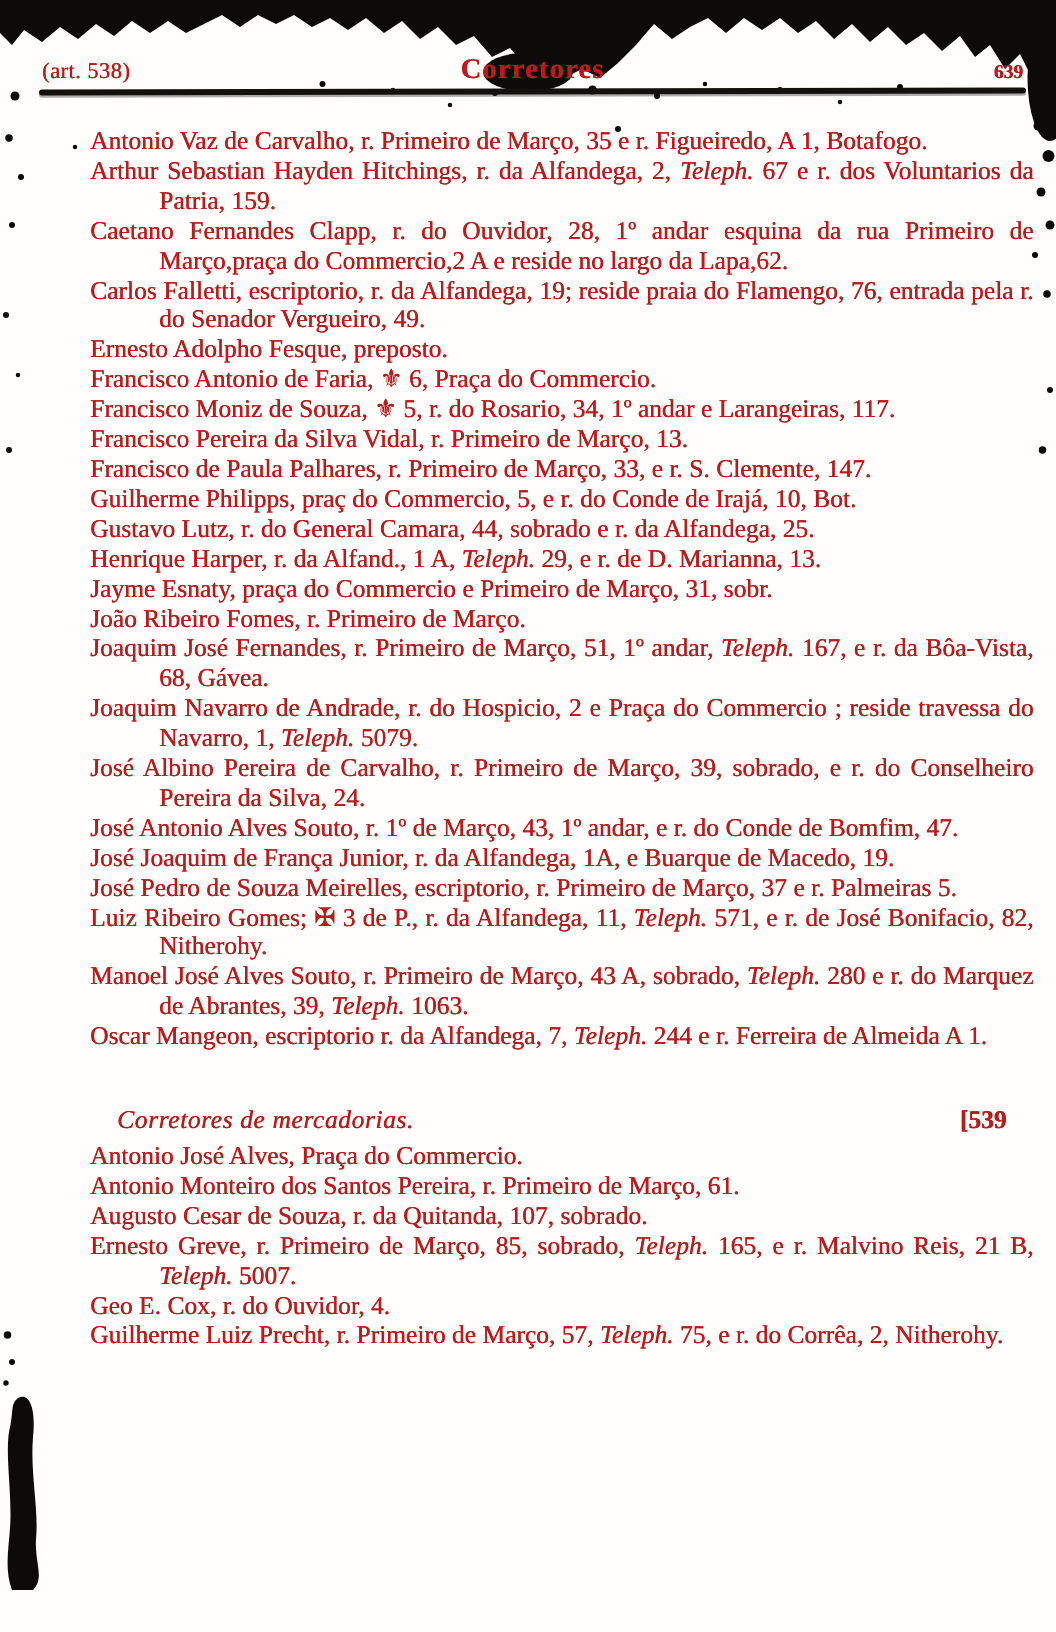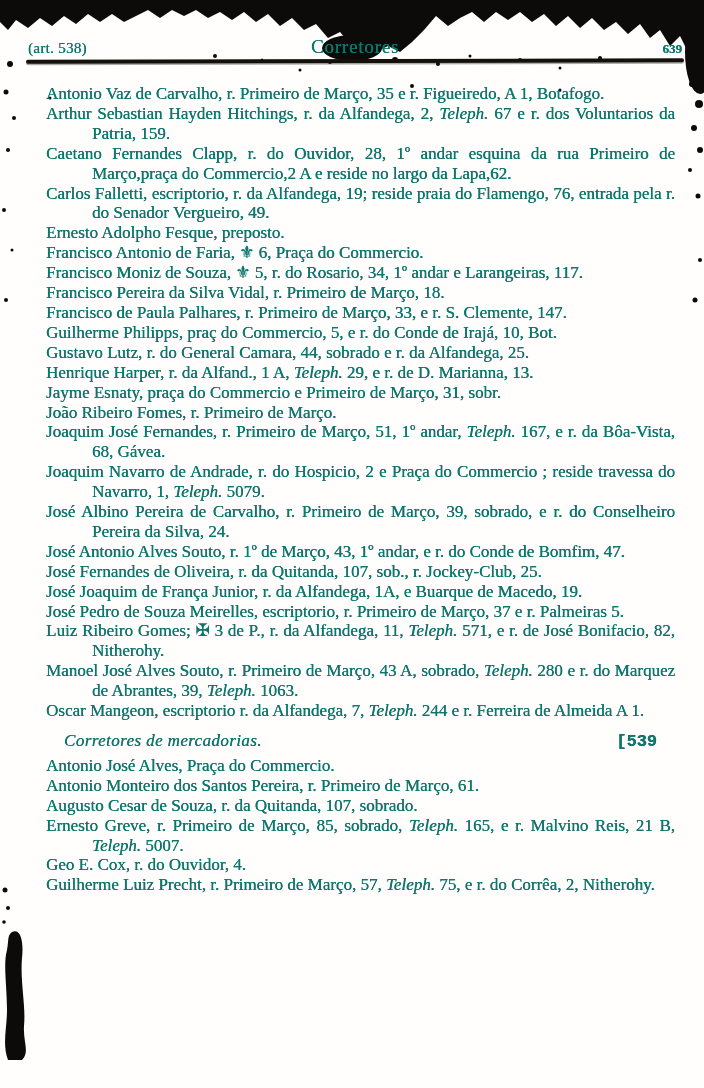--- a/index.html
+++ b/index.html
@@ -3,55 +3,55 @@
 <meta charset="utf-8">
 <style>
   html, body { margin:0; padding:0; }
   body {
     width:704px; height:1088px; overflow:hidden;
     background:#ffffff;
     font-family:"Liberation Serif","DejaVu Serif",serif;
   }
   .page {
     position:relative; width:704px; height:1088px;
-    background:#fffefd; color:#0f766e; overflow:hidden;
+    background:#fffefd; color:#b91c1c; overflow:hidden;
   }
   .decor { position:absolute; pointer-events:none; }
   .torn-top { top:0; left:0; }
   .ink-blob { top:860px; left:0; }
 
   .header {
     position:absolute; top:36px; left:28px; right:22px;
     display:flex; align-items:baseline;
     text-shadow:0.3px 0 0 currentColor;
   }
   .art { width:165px; font-size:15px; letter-spacing:0.3px; }
-  .title { flex:1; text-align:center; font-weight:normal; font-size:19px; letter-spacing:0.8px; }
+  .title { flex:1; text-align:center; font-weight:bold; font-size:19px; letter-spacing:0.8px; }
   .pagenum { width:165px; text-align:right; font-size:13px; font-weight:bold; }
 
   .rule {
     position:absolute; top:59px; left:26px; right:20px; height:4px;
     background:#14100c; border-radius:2px; transform:rotate(-0.12deg);
     box-shadow:0 1.5px 0 rgba(20,16,12,0.35);
   }
 
   .content {
-    position:absolute; top:84px; left:46px; width:629px;
+    position:absolute; top:84px; left:60px; width:629px;
     font-size:17px; line-height:19.9px; text-align:justify;
     text-shadow:0.3px 0 0 currentColor;
   }
   .entry { margin:0; padding-left:46px; text-indent:-46px; }
   .tel { font-style:italic; }
 
   .section-heading-row {
     display:flex; justify-content:space-between; align-items:baseline;
-    margin:10px 18px 4px 18px;
+    margin:36px 18px 4px 18px;
   }
   .sec-heading { font-style:italic; letter-spacing:0.4px; }
-  .sec-ref { font-weight:bold; font-style:normal;font-family:Liberation Mono, monospace; }
+  .sec-ref { font-weight:bold; font-style:normal; }
 </style>
 </head>
 <body>
 
 <div class="page">
 
   <svg class="decor torn-top" width="704" height="320" viewBox="0 0 704 320">
     <path fill="#0d0b09" d="M0,0 H704 V58 L696,44 L688,52 L680,36 L670,46 L660,30 L650,38 L640,24
       L628,34 L616,22 L604,30 L592,18 L580,28 L568,16 L556,26 L544,14 L532,22 L520,12 L508,20
       L496,12 L484,22 L472,12 L460,18 L448,26 L436,16 L424,30 L412,42 L400,52 L388,46 L376,52
@@ -100,32 +100,31 @@
 
   <div class="content">
     <div class="section">
         <p class="entry">Antonio Vaz de Carvalho, r. Primeiro de Março, 35 e r. Figueiredo, A 1, Botafogo.</p>
         <p class="entry">Arthur Sebastian Hayden Hitchings, r. da Alfandega, 2, <i class="tel">Teleph.</i> 67 e r. dos Voluntarios da Patria, 159.</p>
         <p class="entry">Caetano Fernandes Clapp, r. do Ouvidor, 28, 1º andar esquina da rua Primeiro de Março,praça do Commercio,2 A e reside no largo da Lapa,62.</p>
         <p class="entry">Carlos Falletti, escriptorio, r. da Alfandega, 19; reside praia do Flamengo, 76, entrada pela r. do Senador Vergueiro, 49.</p>
         <p class="entry">Ernesto Adolpho Fesque, preposto.</p>
         <p class="entry">Francisco Antonio de Faria, ⚜ 6, Praça do Commercio.</p>
         <p class="entry">Francisco Moniz de Souza, ⚜ 5, r. do Rosario, 34, 1º andar e Larangeiras, 117.</p>
-        <p class="entry">Francisco Pereira da Silva Vidal, r. Primeiro de Março, 18.</p>
+        <p class="entry">Francisco Pereira da Silva Vidal, r. Primeiro de Março, 13.</p>
         <p class="entry">Francisco de Paula Palhares, r. Primeiro de Março, 33, e r. S. Clemente, 147.</p>
         <p class="entry">Guilherme Philipps, praç do Commercio, 5, e r. do Conde de Irajá, 10, Bot.</p>
         <p class="entry">Gustavo Lutz, r. do General Camara, 44, sobrado e r. da Alfandega, 25.</p>
         <p class="entry">Henrique Harper, r. da Alfand., 1 A, <i class="tel">Teleph.</i> 29, e r. de D. Marianna, 13.</p>
         <p class="entry">Jayme Esnaty, praça do Commercio e Primeiro de Março, 31, sobr.</p>
         <p class="entry">João Ribeiro Fomes, r. Primeiro de Março.</p>
         <p class="entry">Joaquim José Fernandes, r. Primeiro de Março, 51, 1º andar, <i class="tel">Teleph.</i> 167, e r. da Bôa-Vista, 68, Gávea.</p>
         <p class="entry">Joaquim Navarro de Andrade, r. do Hospicio, 2 e Praça do Commercio ; reside travessa do Navarro, 1, <i class="tel">Teleph.</i> 5079.</p>
         <p class="entry">José Albino Pereira de Carvalho, r. Primeiro de Março, 39, sobrado, e r. do Conselheiro Pereira da Silva, 24.</p>
         <p class="entry">José Antonio Alves Souto, r. 1º de Março, 43, 1º andar, e r. do Conde de Bomfim, 47.</p>
-        <p class="entry">José Fernandes de Oliveira, r. da Quitanda, 107, sob., r. Jockey-Club, 25.</p>
         <p class="entry">José Joaquim de França Junior, r. da Alfandega, 1A, e Buarque de Macedo, 19.</p>
         <p class="entry">José Pedro de Souza Meirelles, escriptorio, r. Primeiro de Março, 37 e r. Palmeiras 5.</p>
         <p class="entry">Luiz Ribeiro Gomes; ✠ 3 de P., r. da Alfandega, 11, <i class="tel">Teleph.</i> 571, e r. de José Bonifacio, 82, Nitherohy.</p>
         <p class="entry">Manoel José Alves Souto, r. Primeiro de Março, 43 A, sobrado, <i class="tel">Teleph.</i> 280 e r. do Marquez de Abrantes, 39, <i class="tel">Teleph.</i> 1063.</p>
         <p class="entry">Oscar Mangeon, escriptorio r. da Alfandega, 7, <i class="tel">Teleph.</i> 244 e r. Ferreira de Almeida A 1.</p>
       </div>
 
     <div class="section-heading-row">
       <span class="sec-heading">Corretores de mercadorias.</span>
       <span class="sec-ref">[539</span>

